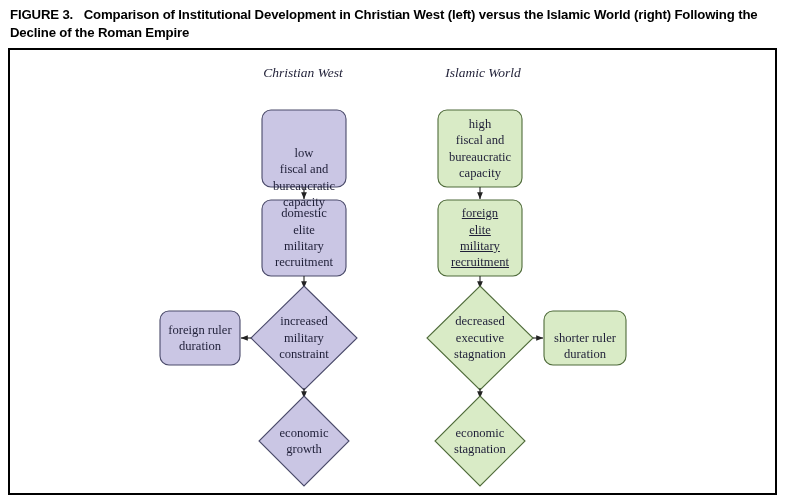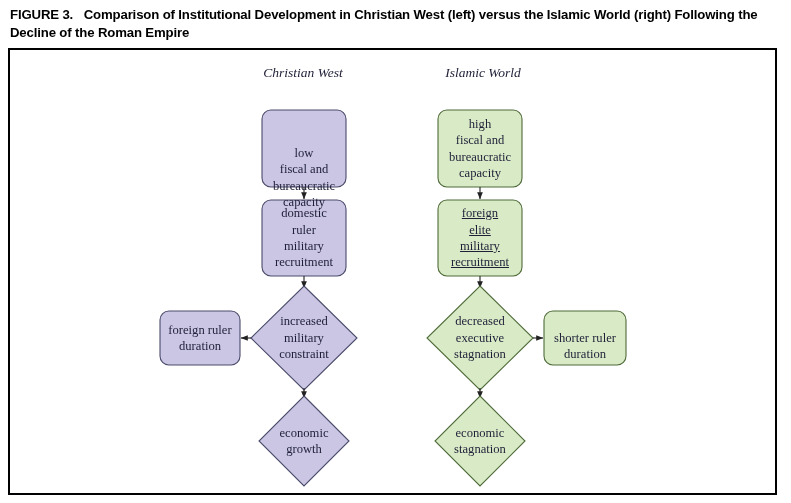--- a/index.html
+++ b/index.html
@@ -159,21 +159,21 @@
 
     <polygon points="480,396 525,441 480,486 435,441" fill="#d9ebc6" stroke="#4f6b3a" stroke-width="1.1"></polygon>
   </svg>
 
   <div class="node-text" style="left:258px; top:110px; width:92px; height:77px;margin-top:29px;">low
 fiscal and
 bureaucratic
 capacity</div>
 
   <div class="node-text" style="left:258px; top:200px; width:92px; height:76px;">domestic
-ruler
+elite
 military
 recruitment</div>
 
   <div class="node-text" style="left:255px; top:313px; width:98px; height:50px;">increased
 military
 constraint</div>
 
   <div class="node-text" style="left:158px; top:311px; width:84px; height:54px;">foreign ruler
 duration</div>
 

